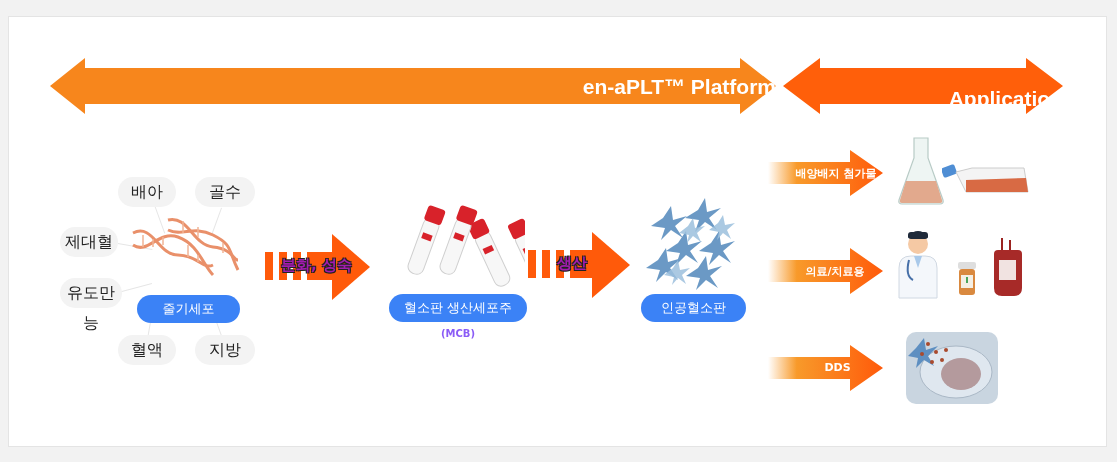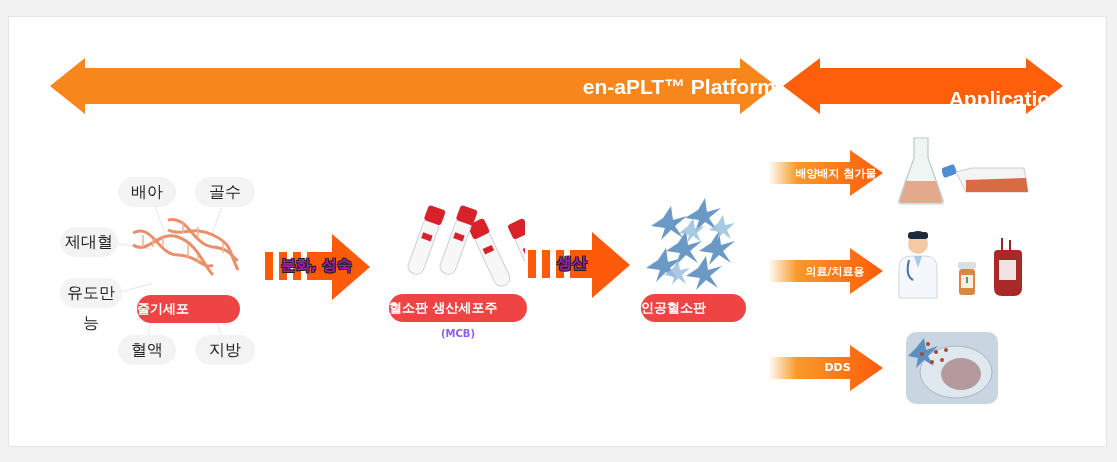--- a/index.html
+++ b/index.html
@@ -16,22 +16,22 @@
   .banner svg { position: absolute; left: 0; top: 0; }
   .banner-label {
     position: absolute; left: 0; right: 0; text-align: right; color: #fff; font-weight: bold;
     font-family: "Liberation Sans", sans-serif; font-size: 21px; line-height: 1;
   }
   .bubble {
     position: absolute; background: #f3f3f3; border-radius: 18px; color: #222;
     font-size: 16px; text-align: center; line-height: 30px; height: 30px;
   }
   .pill {
-    position: absolute; background: #ef4444; color: #fff; border-radius: 16px;
-    font-size: 13px; font-weight: bold; text-align: left; height: 28px; line-height: 28px;
+    position: absolute; background: #3b82f6; color: #fff; border-radius: 16px;
+    font-size: 13px; font-weight: normal; text-align: center; height: 28px; line-height: 28px;
   }
   .sub-label { position: absolute; color: #8b5cf6; font-weight: bold; font-size: 10px; text-align: center; }
   .flow-label {
     position: absolute; color: #a21caf; font-weight: bold; font-size: 15px;
     text-shadow: -1px -1px 0 #222, 1px -1px 0 #222, -1px 1px 0 #222, 1px 1px 0 #222;
   }
   .app-label { position: absolute; color: #fff; font-weight: bold; font-size: 11px; text-align: center; margin-left: 10px; }
   .line { position: absolute; background: #e6e6e6; transform-origin: 0 0; height: 1px; }
 </style>
 </head>

